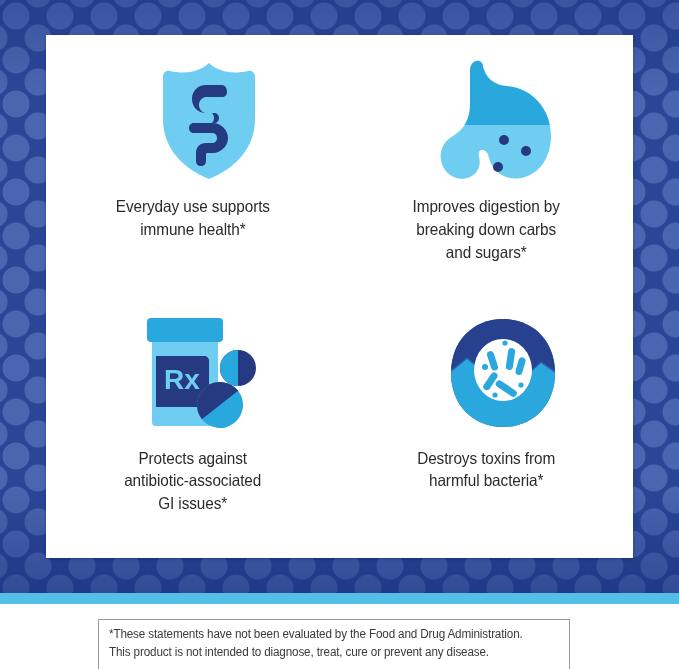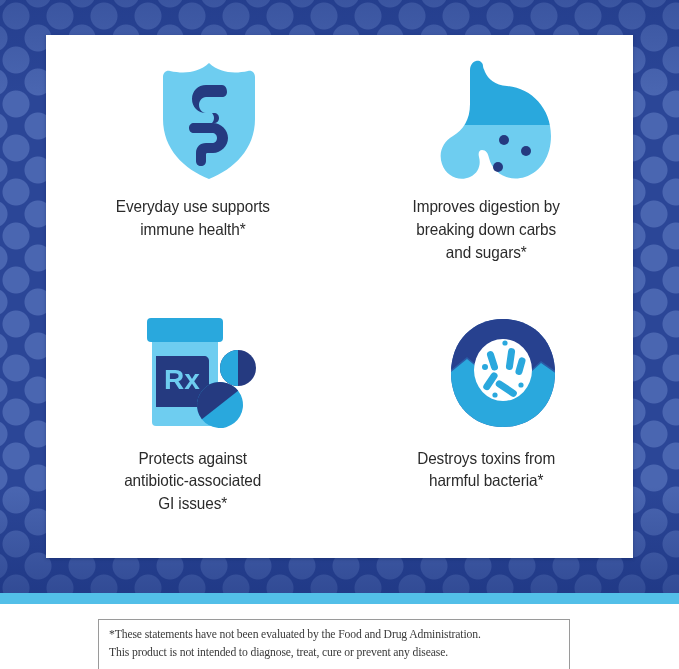--- a/index.html
+++ b/index.html
@@ -120,21 +120,21 @@
     position: absolute;
     left: 98px;
     top: 15px;
     width: 472px;
     box-sizing: border-box;
     border: 1px solid #9a9a9a;
     background: #ffffff;
     padding: 6px 10px 7px 10px;
     text-align: left;
     color: #3a3a3a;
-    font-family: Liberation Serif, serif;
+    font-family: Liberation Sans, sans-serif;
     font-size: 12.3px;
     line-height: 1.45;
     letter-spacing: -0.15px;
   }
   .disclaimer span { display: block; transform: scaleX(0.95); transform-origin: left center; }
 </style>
 </head>
 <body>
 
 <div class="page">

